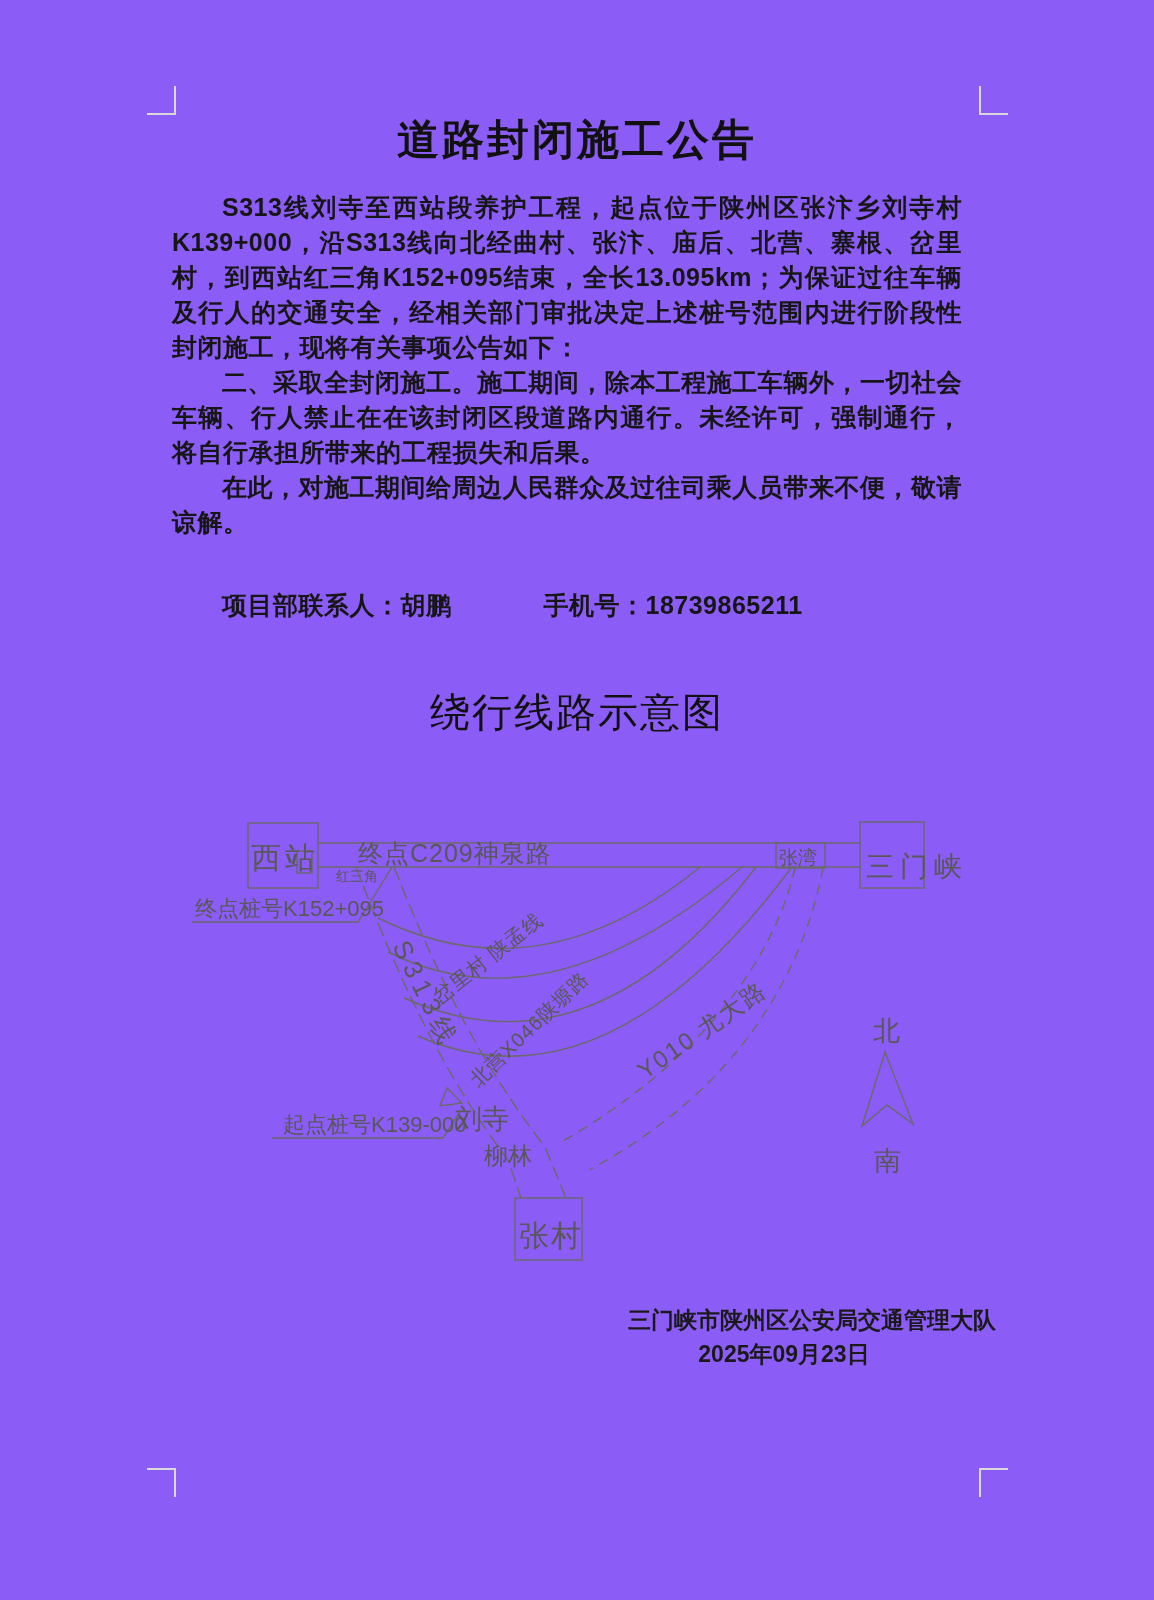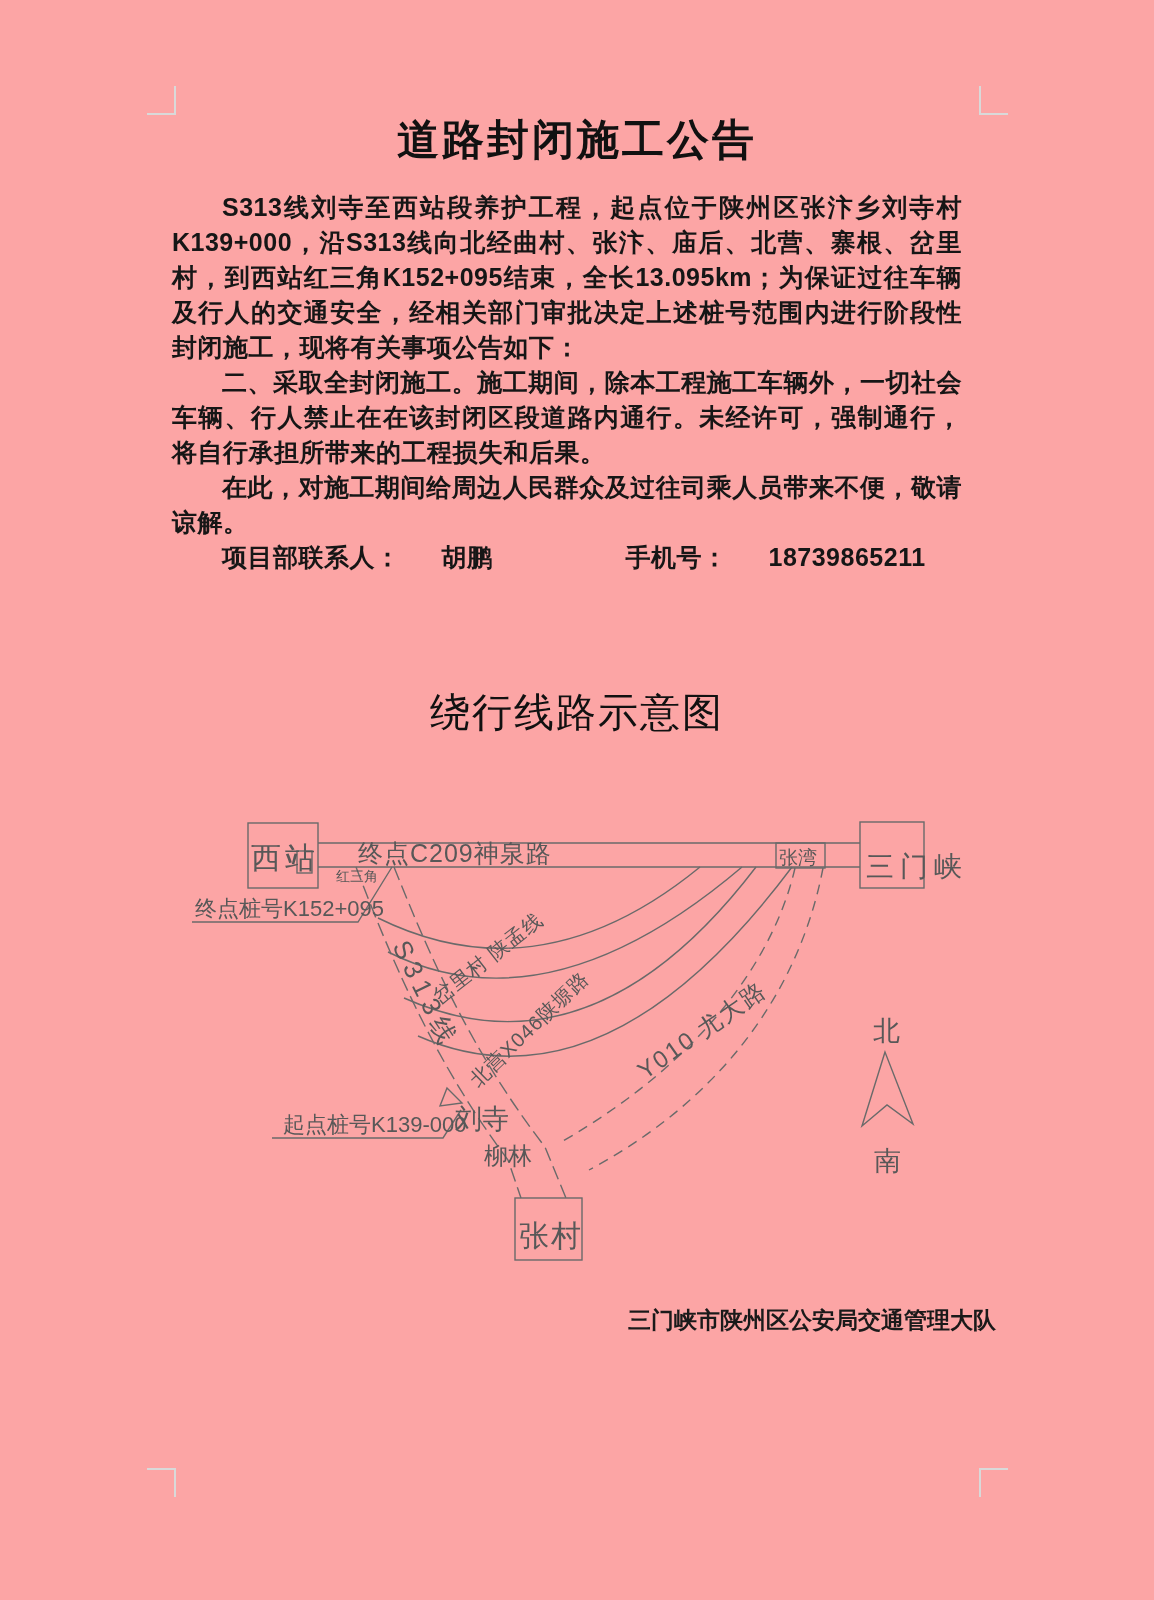--- a/index.html
+++ b/index.html
@@ -1,19 +1,19 @@
 <!DOCTYPE html>
 <html><head>
 <meta charset="utf-8">
 <style>
   html,body{margin:0;padding:0;background:#ffffff;}
   .page{
     position:relative;
     width:1154px;height:1600px;
-    background:#fca5a5;
+    background:#8b5cf6;
     font-family:"Liberation Sans", sans-serif;
     color:#141414;
     overflow:hidden;
   }
   
   .crop{position:absolute;width:27px;height:27px;}
   .crop.tl{left:147px;top:86px;border-right:2px solid #d9d9d9;border-bottom:2px solid #d9d9d9;}
   .crop.tr{left:979px;top:86px;border-left:2px solid #d9d9d9;border-bottom:2px solid #d9d9d9;}
   .crop.bl{left:147px;top:1468px;border-right:2px solid #d9d9d9;border-top:2px solid #d9d9d9;}
   .crop.br{left:979px;top:1468px;border-left:2px solid #d9d9d9;border-top:2px solid #d9d9d9;}
@@ -24,23 +24,23 @@
     color:#111;
   }
   .body-text{
     position:absolute;top:190px;left:172px;width:790px;
     font-size:25px;line-height:35px;font-weight:600;color:#161616;
     text-align:justify;letter-spacing:0.5px;
   }
   .body-text p{margin:0;text-indent:2em;}
   .contact-line{
     margin-top:0;padding-left:2em;display:flex;align-items:baseline;
-    font-size:25px;line-height:35px;font-weight:600;white-space:nowrap;gap:41px;
+    font-size:25px;line-height:35px;font-weight:600;white-space:nowrap;
   }
-  .contact-line .phone-group{margin-left:92px;}
+  .contact-line .phone-group{margin-left:92px;margin-top:48px;}
   .map-heading{
     position:absolute;top:685px;left:0;right:0;margin:0;
     text-align:center;font-size:40px;font-weight:400;letter-spacing:2px;color:#111;
   }
   .map-overlay{position:absolute;left:0;top:0;width:1154px;height:1600px;}
   .map-overlay text{
     font-family:"Liberation Sans", sans-serif;
     fill:#585858;stroke:none;
   }
   .footer-block{
@@ -126,15 +126,16 @@
       <text x="455" y="1128" font-size="27">刘寺</text>
       <text x="484" y="1164" font-size="24">柳林</text>
       <text x="519" y="1246" font-size="30" letter-spacing="2">张村</text>
       <text x="873" y="1040" font-size="27">北</text>
       <text x="874" y="1170" font-size="27">南</text>
     </g>
   </svg>
 
   <div class="footer-block">
     <div>三门峡市陕州区公安局交通管理大队</div>
+    <div class="date-line">2025年09月23日</div>
   </div>
 
 </div>
 
 </body></html>

